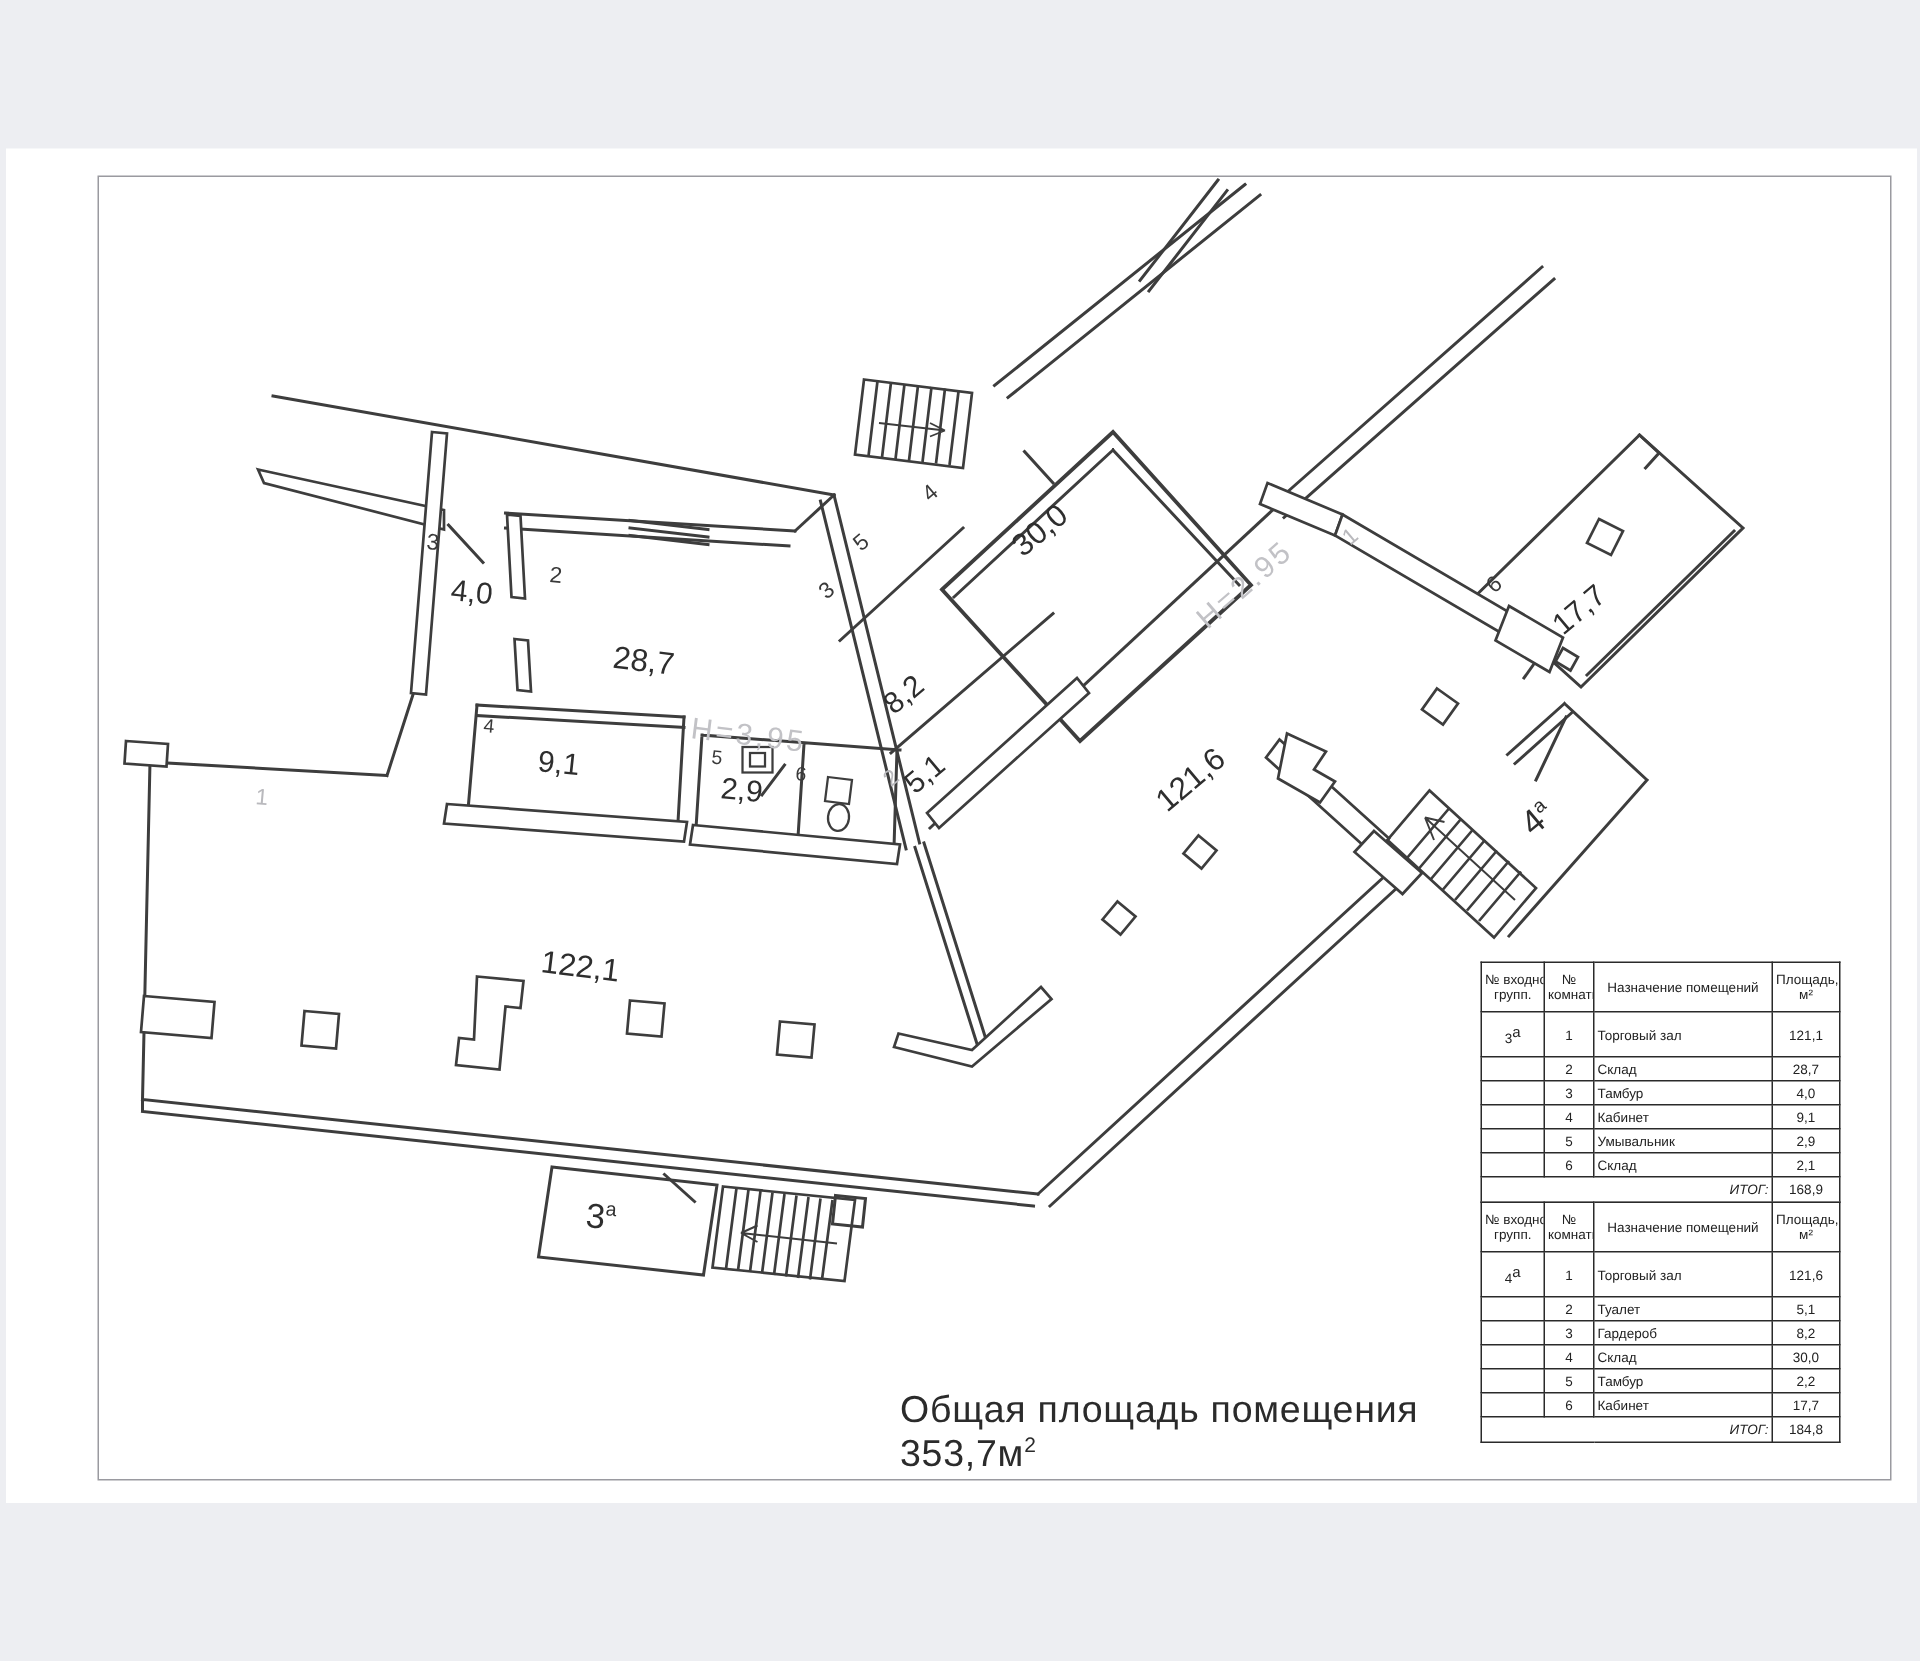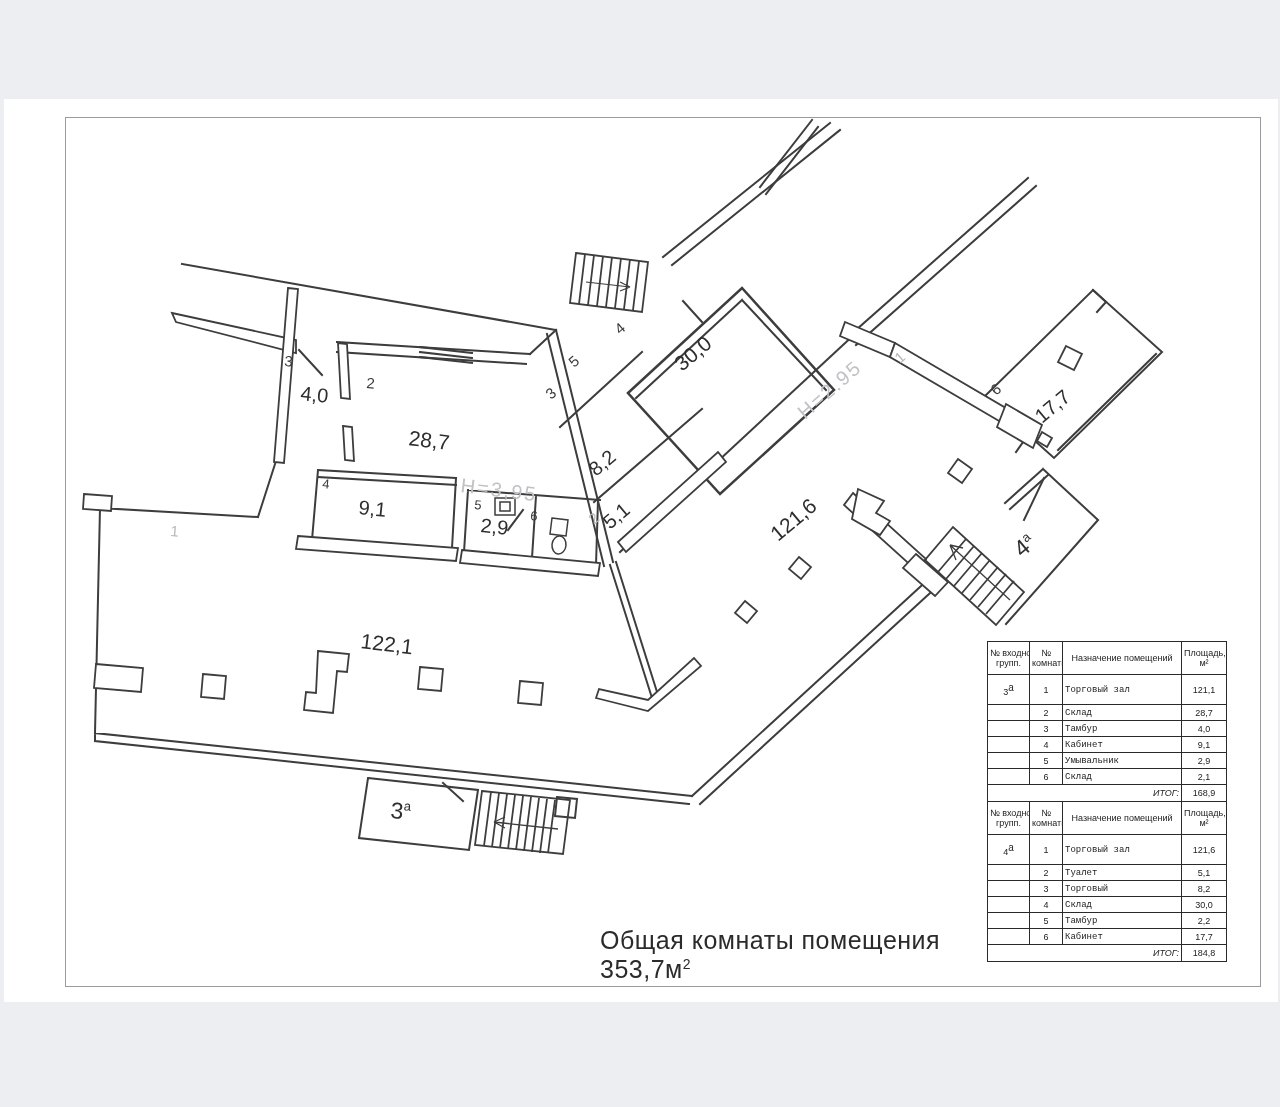--- a/index.html
+++ b/index.html
@@ -10,21 +10,21 @@
 
   .total-line{position:absolute;left:600px;top:926px;width:400px;font-size:25px;color:#2b2b2b;letter-spacing:.5px;}
   .total-line sup{font-size:14px;}
 
   .tables{position:absolute;left:987px;top:641px;width:240px;}
   table.spec{border-collapse:collapse;width:240px;table-layout:fixed;background:#fff;}
   table.spec td{border:1px solid #2a2a2a;font-size:9px;color:#222;padding:0 2px;overflow:hidden;white-space:nowrap;}
   table.spec{border:1.5px solid #1e1e1e;}
   td.hdr{font-size:8px;text-align:center;line-height:1.15;white-space:normal;color:#333;}
   td.num{text-align:center;}
-  td.nm{padding-left:8px;font-family:Liberation Mono, monospace;}
+  td.nm{padding-left:8px;}
   td.ar{text-align:center;}
   td.grp{text-align:center;font-size:17px;color:#1c1c1c;}
   td.grp sup{font-size:10px;}
   tr.hrow td{height:32px;}
   tr.r1 td{height:29px;}
   tr.rn td{height:15px;}
   tr.tot td{height:16px;}
   td.totlbl{text-align:right;padding-right:6px;font-size:9px;font-style:italic;}
 
   text{font-family:"Liberation Sans",sans-serif;fill:#2e2e2e;}
@@ -163,21 +163,21 @@
       <text class="lbl-num" x="551" y="400" transform="rotate(-40 551 400)">3</text>
       <text class="lbl-num gray" x="594" y="525" transform="rotate(-40 594 525)">2</text>
       <text class="lbl-num gray" x="900" y="364" transform="rotate(-40 900 364)">1</text>
       <text class="lbl-num" x="996" y="396" transform="rotate(-40 996 396)">6</text>
 
       <text class="ent" x="390" y="818" transform="rotate(5 390 818)"><tspan>3</tspan><tspan class="sup" dy="-9">а</tspan></text>
       <text class="ent" x="1022" y="558" transform="rotate(-40 1022 558)"><tspan>4</tspan><tspan class="sup" dy="-9">а</tspan></text>
     </g>
   </svg>
 
-  <div class="total-line"><span>Общая комнаты помещения 353,7м</span><sup>2</sup></div>
+  <div class="total-line"><span>Общая площадь помещения 353,7м</span><sup>2</sup></div>
 
   <div class="tables">
 
     <table class="spec">
       <colgroup>
           <col style="width:42px">
           <col style="width:33px">
           <col style="width:119px">
           <col style="width:45px">
         </colgroup>
@@ -266,21 +266,21 @@
           <tr class="rn">
             <td></td>
             <td class="num">2</td>
             <td class="nm">Туалет</td>
             <td class="ar">5,1</td>
           </tr>
 
           <tr class="rn">
             <td></td>
             <td class="num">3</td>
-            <td class="nm">Торговый</td>
+            <td class="nm">Гардероб</td>
             <td class="ar">8,2</td>
           </tr>
 
           <tr class="rn">
             <td></td>
             <td class="num">4</td>
             <td class="nm">Склад</td>
             <td class="ar">30,0</td>
           </tr>
 

